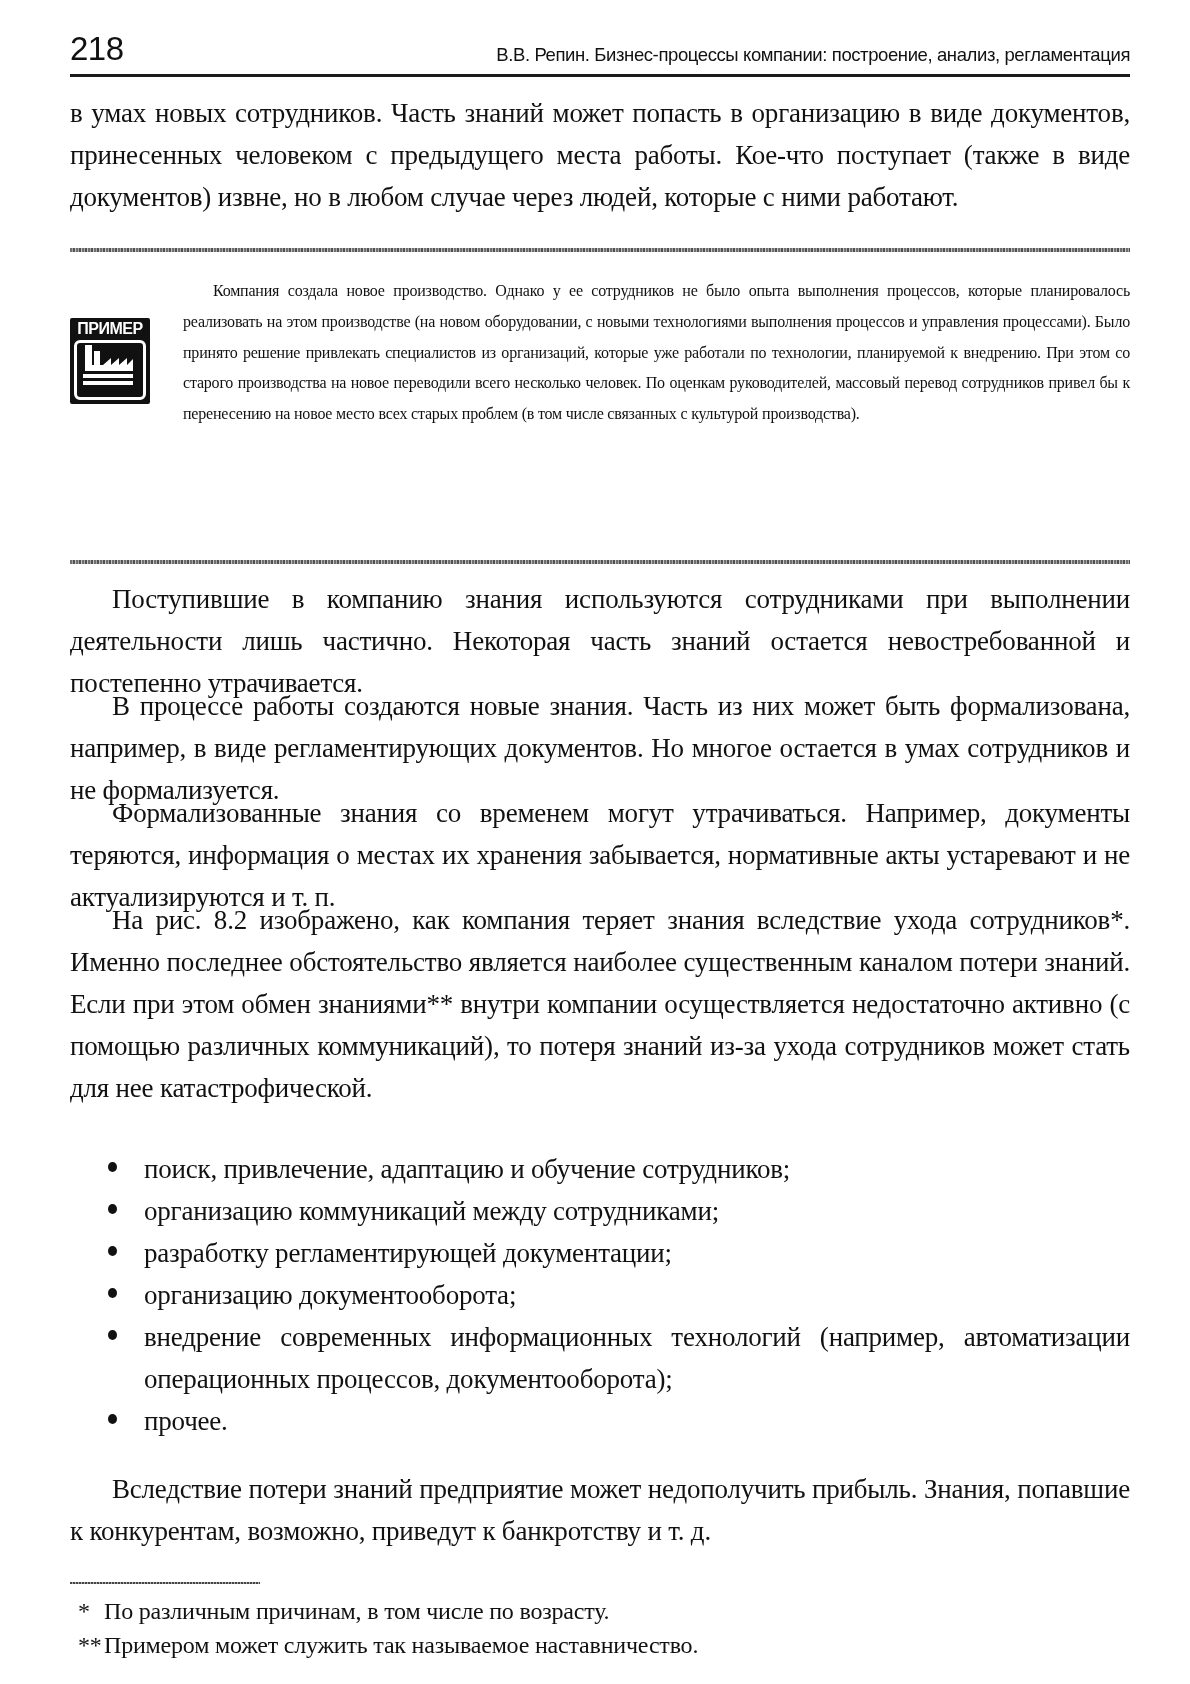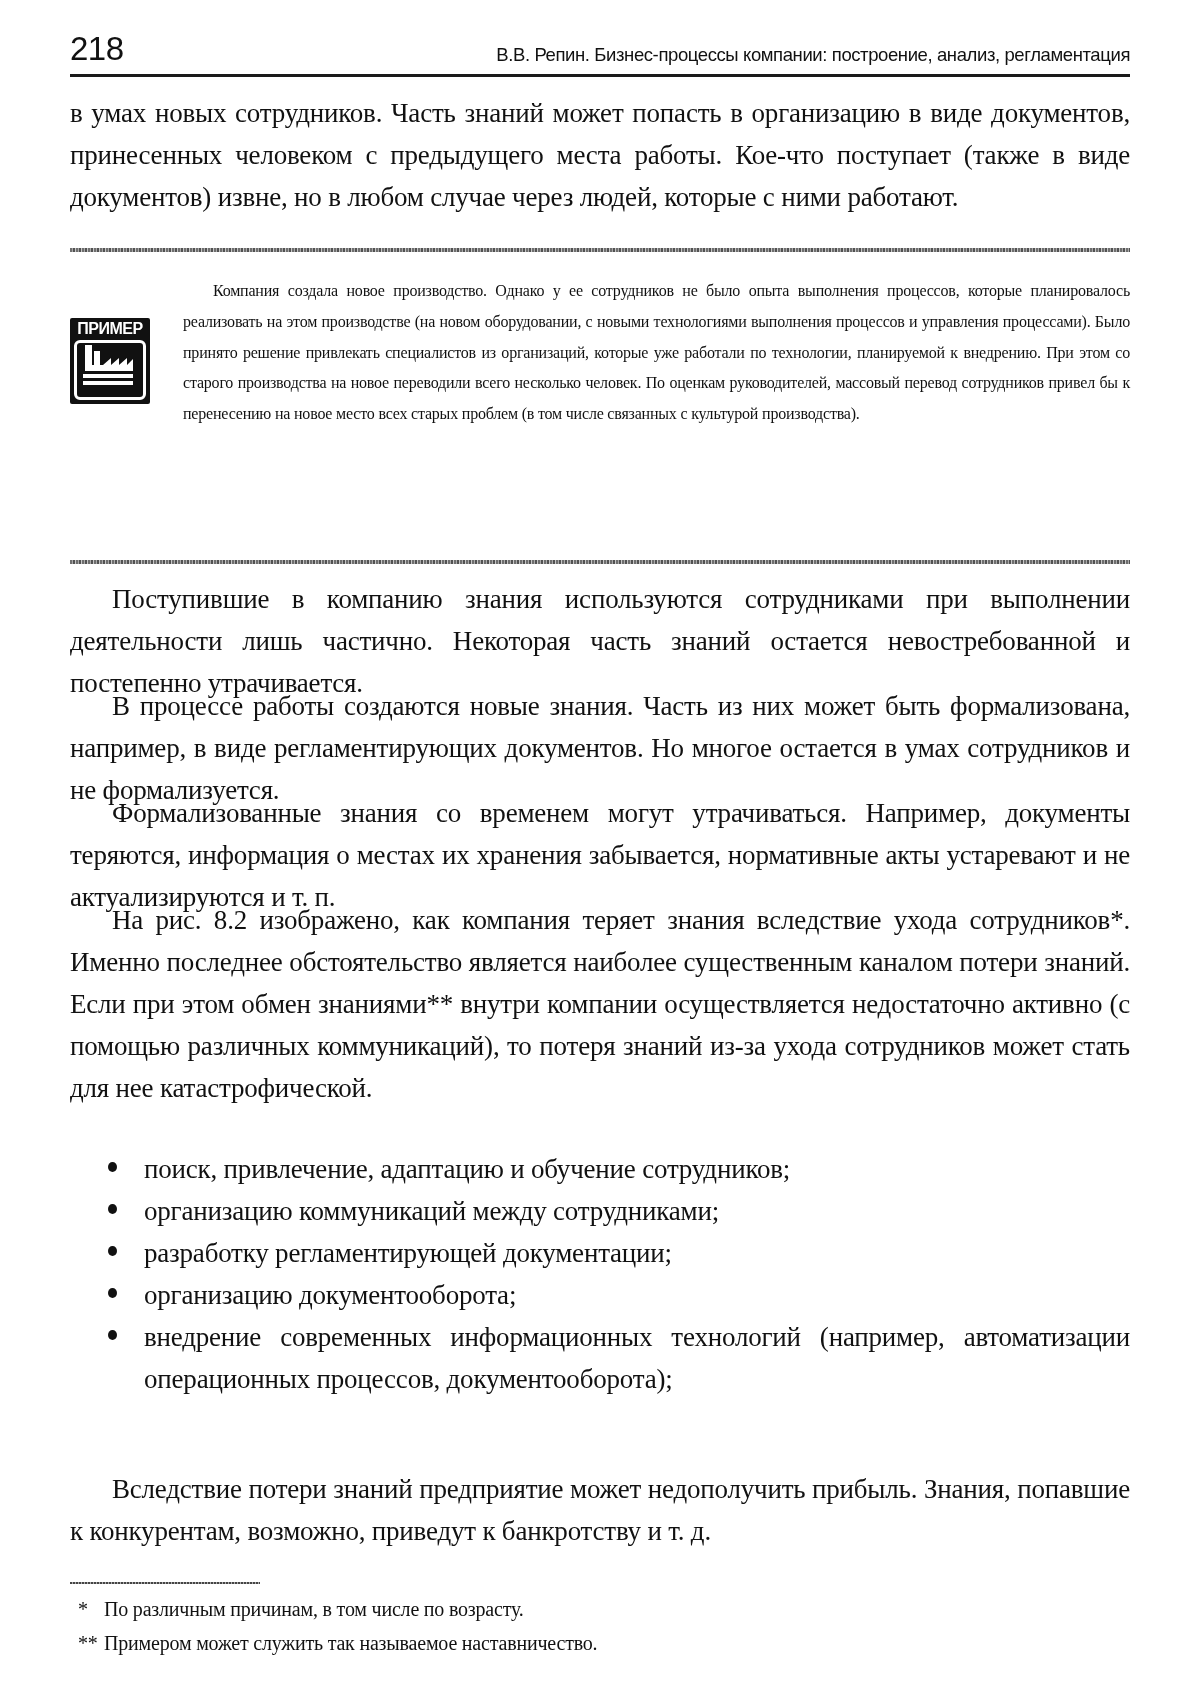--- a/index.html
+++ b/index.html
@@ -15,21 +15,21 @@
   .rule { position:absolute; left:70px; width:1060px; height:4px;
     background: repeating-linear-gradient(90deg, #555 0 2px, #999 2px 3px, #333 3px 5px, #bbb 5px 6px); opacity:0.85; }
   .example-icon { position:absolute; left:70px; top:282px; width:80px; height:86px; background:#111; border-radius:2px;margin-top:36px; }
   .example-icon .label { position:absolute; left:0; top:2px; width:80px; text-align:center; color:#fff; font-family:"Liberation Sans", sans-serif; font-weight:bold; font-size:16px; letter-spacing:-0.5px; }
   .example-icon .frame { position:absolute; left:4px; top:22px; width:66px; height:54px; border:3px solid #fff; border-radius:6px; background:#111; }
   .example-text { position:absolute; left:183px; top:276px; width:947px; font-family:"Liberation Serif", serif; font-size:16px; line-height:30.8px; text-align:justify; letter-spacing:-0.2px; margin:0; text-indent:30px; }
   .bullets { position:absolute; left:70px; width:1060px; margin:0; padding:0; list-style:none; }
   .bullets li { position:relative; padding-left:74px; text-align:justify; }
   .bullets .dot { position:absolute; left:38px; top:14px; width:9px; height:10px; border-radius:50%; background:#111; }
   .fn-rule { position:absolute; left:70px; top:1582px; width:190px; height:2px; background:repeating-linear-gradient(90deg,#444 0 2px,#aaa 2px 3px); }
-  .footnote { position:absolute; left:78px; font-family:"Liberation Serif", serif; font-size:20px; letter-spacing:-0.2px; margin:0; }
+  .footnote { position:absolute; left:78px; font-family:"Liberation Serif", serif; font-size:24px; letter-spacing:-0.2px; margin:0; }
   .footnote .mark { display:inline-block; width:26px; }
 </style>
 </head>
 <body>
 
 <div class="page">
 
   <div class="header">
     <span class="page-num">218</span>
     <span class="running-head"><span class="author">В.В. Репин.</span><span> Бизнес-процессы компании: построение, анализ, регламентация</span></span>
@@ -60,20 +60,21 @@
   <p class="para body-text indent" style="top:685px;">В процессе работы создаются новые знания. Часть из них может быть формализована, например, в виде регламентирующих документов. Но многое остается в умах сотрудников и не формализуется.</p>
   <p class="para body-text indent" style="top:792px;">Формализованные знания со временем могут утрачиваться. Например, документы теряются, информация о местах их хранения забывается, нормативные акты устаревают и не актуализируются и т. п.</p>
   <p class="para body-text indent" style="top:899px;">На рис. 8.2 изображено, как компания теряет знания вследствие ухода сотрудников*. Именно последнее обстоятельство является наиболее существенным каналом потери знаний. Если при этом обмен знаниями** внутри компании осуществляется недостаточно активно (с помощью различных коммуникаций), то потеря знаний из-за ухода сотрудников может стать для нее катастрофической.</p>
 
   <ul class="bullets body-text" style="top:1148px;">
     <li><span class="dot"></span><span>поиск, привлечение, адаптацию и обучение сотрудников;</span></li>
     <li><span class="dot"></span><span>организацию коммуникаций между сотрудниками;</span></li>
     <li><span class="dot"></span><span>разработку регламентирующей документации;</span></li>
     <li><span class="dot"></span><span>организацию документооборота;</span></li>
     <li><span class="dot"></span><span>внедрение современных информационных технологий (например, автоматизации операционных процессов, документооборота);</span></li>
+    <li><span class="dot"></span><span>прочее.</span></li>
   </ul>
 
   <p class="para body-text indent" style="top:1468px;">Вследствие потери знаний предприятие может недополучить прибыль. Знания, попавшие к конкурентам, возможно, приведут к банкротству и т. д.</p>
 
   <div class="fn-rule"></div>
 
   <p class="footnote" style="top:1598px;"><span class="mark">*</span><span>По различным причинам, в том числе по возрасту.</span></p>
   <p class="footnote" style="top:1632px;"><span class="mark">**</span><span>Примером может служить так называемое наставничество.</span></p>
 
 </div>

